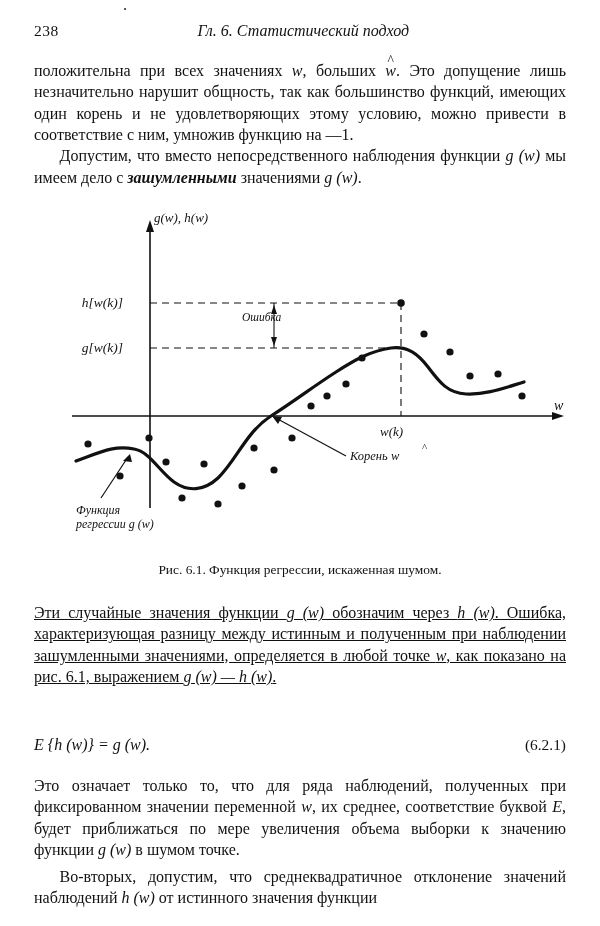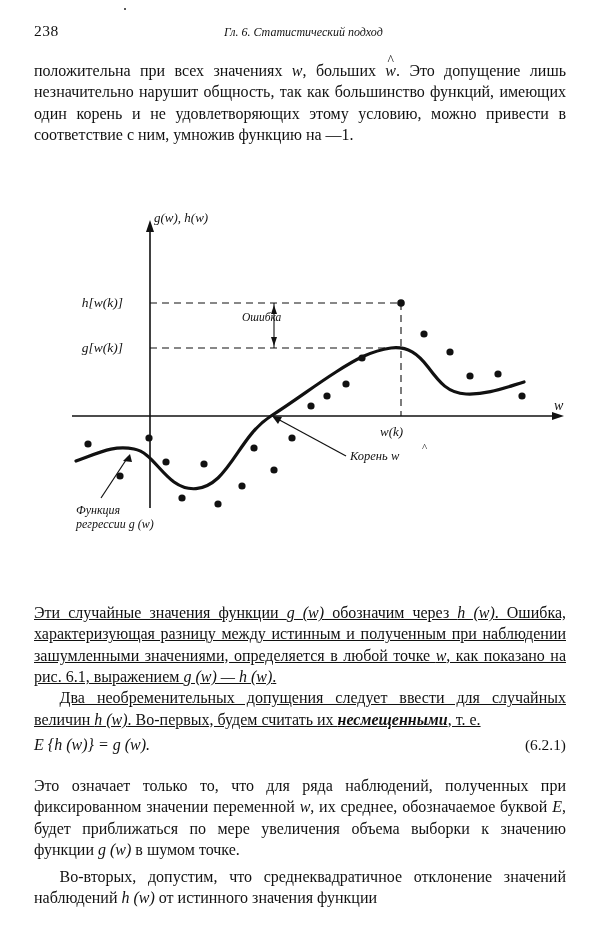--- a/index.html
+++ b/index.html
@@ -33,21 +33,21 @@
     align-items: baseline;
   }
   .page-number {
     font-size: 15.5px;
     letter-spacing: 0.5px;
   }
   .header-title {
     flex: 1;
     text-align: center;
     font-style: italic;
-    font-size: 12px;
+    font-size: 16px;
     padding-right: 18px;
   }
   .header-dot {
     position: absolute;
     left: 124px;
     top: 8px;
     width: 2px;
     height: 2px;
     background: #222;
     border-radius: 50%;
@@ -127,20 +127,21 @@
 <div class="page">
 
   <div class="header">
     <div class="page-number">238</div>
     <div class="header-title">Гл. 6. Статистический подход</div>
   </div>
   <div class="header-dot"></div>
 
   <div class="text-block" id="block-1">
     <p class="noindent"><span>положительна при всех значениях </span><span class="it">w</span><span>, больших </span><span class="hat-wrap"><span class="hat">^</span><span class="it">w</span></span><span>. Это допущение лишь незначительно нарушит общность, так как большинство функций, имеющих один корень и не удовлетворяющих этому условию, можно привести в соответствие с ним, умножив функцию на —1.</span></p>
+    <p><span>Допустим, что вместо непосредственного наблюдения функции </span><span class="it">g (w)</span><span> мы имеем дело с </span><span class="bi">зашумленными</span><span> значениями </span><span class="it">g (w)</span><span>.</span></p>
   </div>
 
   <div class="figure">
     <svg width="532" height="346" viewBox="0 0 532 346" xmlns="http://www.w3.org/2000/svg">
 
       <line x1="104" y1="20" x2="104" y2="300" stroke="#111" stroke-width="1.6"></line>
       <polygon points="104,12 100,24 108,24" fill="#111"></polygon>
 
       <line x1="26" y1="208" x2="510" y2="208" stroke="#111" stroke-width="1.6"></line>
       <polygon points="518,208 506,204 506,212" fill="#111"></polygon>
@@ -193,32 +194,32 @@
       <text x="304" y="252" font-family="'Liberation Serif', serif" font-style="italic" font-size="12.5" fill="#111">Корень w</text>
       <text x="376" y="243" font-family="'Liberation Serif', serif" font-size="11" fill="#111">^</text>
 
       <line x1="55" y1="290" x2="82" y2="249" stroke="#111" stroke-width="1.2"></line>
       <polygon points="84,246 77,253, 86,254" fill="#111"></polygon>
       <text x="30" y="306" font-family="'Liberation Serif', serif" font-style="italic" font-size="12" fill="#111">Функция</text>
       <text x="30" y="320" font-family="'Liberation Serif', serif" font-style="italic" font-size="12" fill="#111">регрессии g (w)</text>
     </svg>
   </div>
 
+  <div id="caption">Рис. 6.1. Функция регрессии, искаженная шумом.</div>
 
   <div class="text-block" id="block-3">
     <p class="noindent"><span>Эти случайные значения функции </span><span class="it">g (w)</span><span> обозначим через </span><span class="it">h (w)</span><span>. Ошибка, характеризующая разницу между истинным и полученным при наблюдении зашумленными значениями, определяется в любой точке </span><span class="it">w</span><span>, как показано на рис. 6.1, выражением </span><span class="it">g (w) — h (w)</span><span>.</span></p>
-    <p><span>Два необременительных допущения следует ввести для случайных величин </span><span class="it">h (w)</span><span>. Во-первых, будем считать их </span><span class="bi">несмещенными</span><span>, т. е.</span></p>
   </div>
 
   <div class="formula">
     <span class="it">E {h (w)} = g (w).</span>
     <span class="eq-num">(6.2.1)</span>
   </div>
 
   <div class="text-block" id="block-4">
-    <p class="noindent"><span>Это означает только то, что для ряда наблюдений, полученных при фиксированном значении переменной </span><span class="it">w</span><span>, их среднее, обозначаемое буквой </span><span class="it">E</span><span>, будет приближаться по мере увеличения объема выборки к значению функции </span><span class="it">g (w)</span><span> в шумом точке.</span></p>
+    <p class="noindent"><span>Это означает только то, что для ряда наблюдений, полученных при фиксированном значении переменной </span><span class="it">w</span><span>, их среднее, соответствие буквой </span><span class="it">E</span><span>, будет приближаться по мере увеличения объема выборки к значению функции </span><span class="it">g (w)</span><span> в шумом точке.</span></p>
   </div>
 
   <div class="text-block" id="block-5">
     <p><span>Во-вторых, допустим, что среднеквадратичное отклонение значений наблюдений </span><span class="it">h (w)</span><span> от истинного значения функции</span></p>
   </div>
 
 </div>
 
 </body></html>

